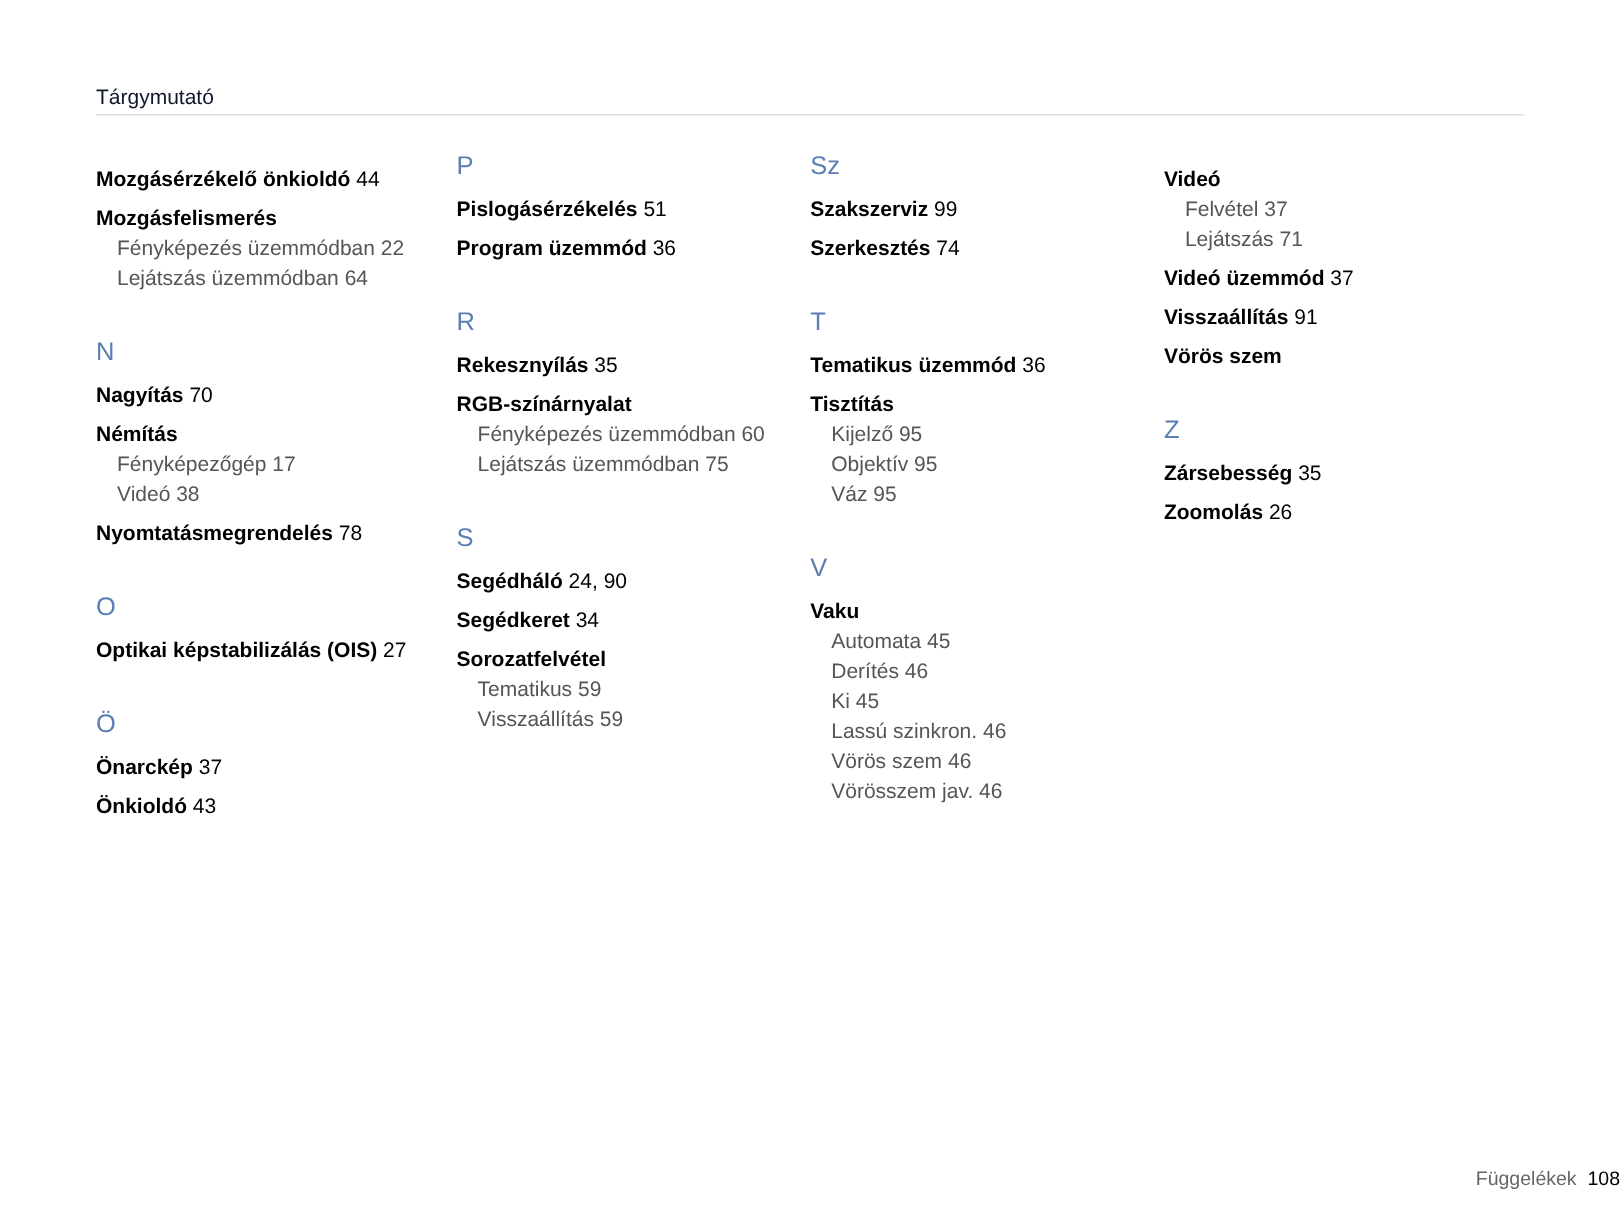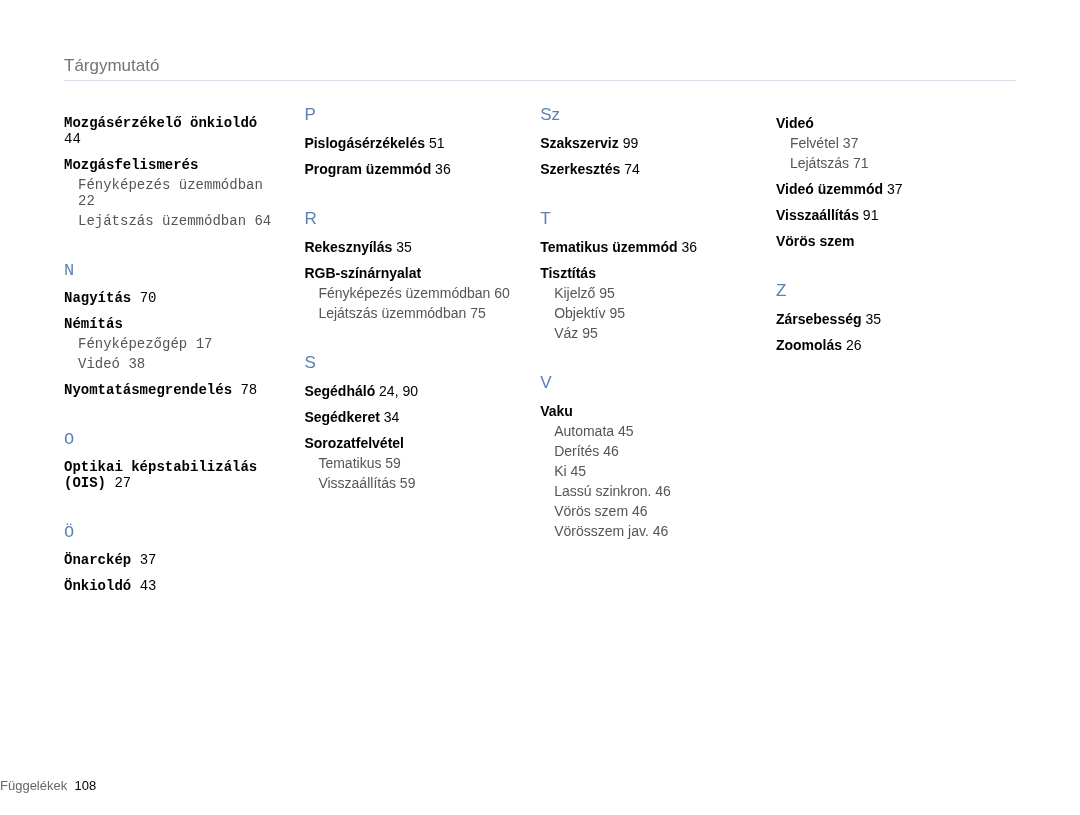--- a/index.html
+++ b/index.html
@@ -5,39 +5,39 @@
     * { box-sizing: border-box; margin: 0; padding: 0; }
     body {
       font-family: Arial, Helvetica, sans-serif;
       background: #fff;
       width: 1080px;
       height: 815px;
       padding: 56px 64px 0 64px;
       position: relative;
     }
     .header {
-      color: #737373;
-      font-size: 17px;
+      color: #0f172a;
+      font-size: 14px;
       font-weight: 400;
       margin-bottom: 4px;
     }
     .rule {
       border: none;
       border-top: 1px solid #d6dee8;
       margin-bottom: 24px;
     }
     .columns {
       display: flex;
       gap: 28px;
     }
     .col {
       flex: 1 1 0;
       min-width: 0;
     }
-    .col1 { flex-basis: 230px; font-family: Liberation Mono, monospace; }
+    .col1 { flex-basis: 230px; }
     .col2 { flex-basis: 225px; }
     .col3 { flex-basis: 225px; }
     .col4 { flex-basis: 260px; }
     .letter {
       color: #5b7fb2;
       font-size: 17px;
       font-weight: 400;
       margin-top: 32px;
       margin-bottom: 8px;
     }
@@ -61,21 +61,21 @@
       margin-left: 14px;
     }
     .sub .page {
       color: #555;
     }
     .footer {
       position: absolute;
       bottom: 22px;
       left: 0;
       right: 0;
-      text-align: left;
+      text-align: right;
       font-size: 13px;
       color: #666;
     }
     .footer .pnum {
       color: #000;
       font-weight: 400;
     }
   </style>
 </head>
 <body>

